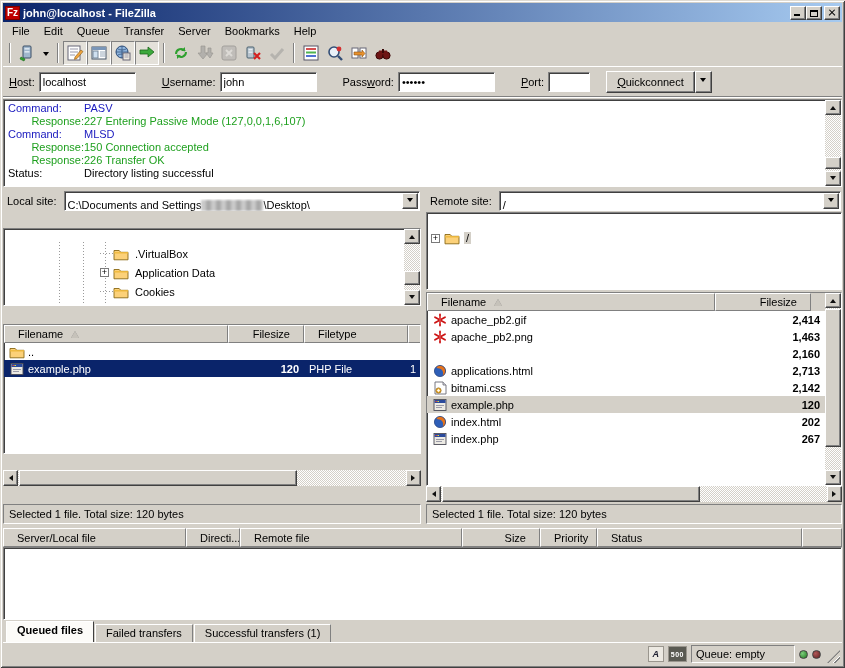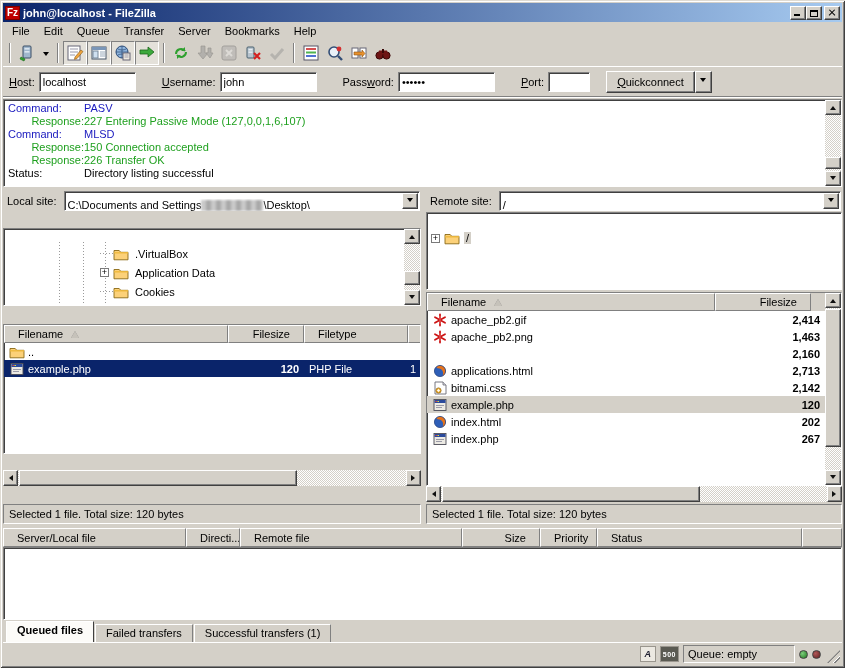--- a/index.html
+++ b/index.html
@@ -120,21 +120,21 @@
   .queue-body{flex:1;background:#fff;border:1px solid;border-color:#808080 #fff #fff #808080;box-shadow:inset 1px 1px 0 #404040;}
   .tabs{height:21px;flex:0 0 21px;display:flex;align-items:flex-end;padding-left:3px;margin-top:1px;}
   .tab{height:18px;padding:2px 10px;background:#D4D0C8;border:1px solid;border-color:#fff #808080 #D4D0C8 #fff;
     border-bottom:none;margin-right:1px;white-space:nowrap;}
   .tab.active{height:21px;background:#FCFBF8;font-weight:bold;border-color:#fff #404040 #FCFBF8 #fff;}
   
   .statusbar{height:23px;flex:0 0 23px;display:flex;align-items:center;justify-content:flex-end;gap:4px;padding:2px 2px 2px 6px;border-top:1px solid #fff;}
   .sb-icon{height:16px;display:flex;align-items:center;justify-content:center;border:1px solid #9a968e;background:#ECE9E2;padding:0 2px;font-size:9px;}
   .sb-icon.ascii{width:16px;font-style:italic;font-weight:bold;color:#223;}
   .sb-icon.speed{font-size:7px;font-weight:bold;background:#5a5a52;color:#fff;letter-spacing:.5px;}
-  .sb-panel{width:112px;height:18px;border:1px solid;border-color:#808080 #fff #fff #808080;display:flex;align-items:center;padding:0 4px;}
+  .sb-panel{width:104px;height:18px;border:1px solid;border-color:#808080 #fff #fff #808080;display:flex;align-items:center;padding:0 4px;}
   .led{width:9px;height:9px;border-radius:50%;border:1px solid #404040;}
   .led.green{background:radial-gradient(circle at 35% 35%,#7CCB7C,#1E7A1E);}
   .led.red{background:radial-gradient(circle at 35% 35%,#B05858,#5E1F1F);}
   .grip{width:13px;height:13px;margin-left:2px;align-self:flex-end;
     background:repeating-linear-gradient(135deg,transparent 0 3px,#fff 3px 4px,#808080 4px 5px);
     clip-path:polygon(100% 0,100% 100%,0 100%);}
 </style>
 </head>
 <body>
 

